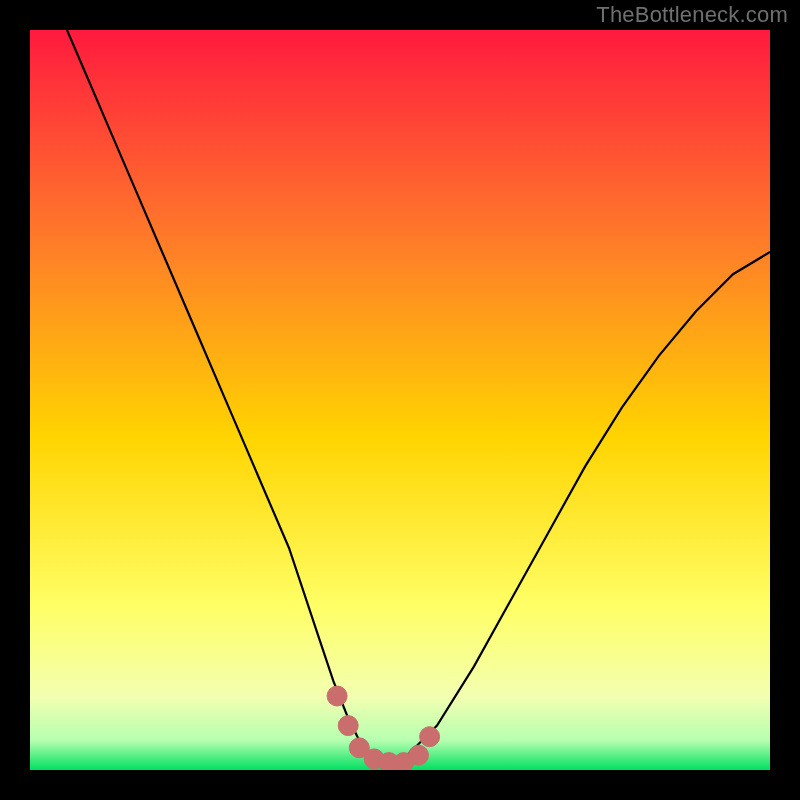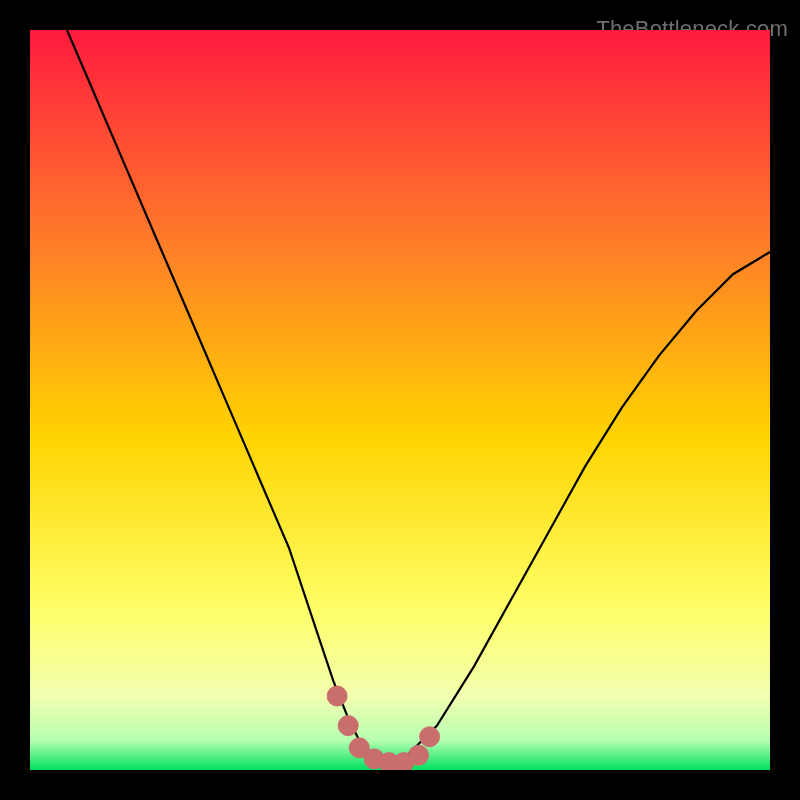--- a/index.html
+++ b/index.html
@@ -17,21 +17,21 @@
   }
   .plot-area {
     position: absolute;
     left: 30px;
     top: 30px;
     width: 740px;
     height: 740px;
   }
   .watermark {
     position: absolute;
-    top: 16px;
+    top: 2px;
     right: 12px;
     font-family: Arial, Helvetica, sans-serif;
     font-size: 22px;
     color: #6f6f6f;
     letter-spacing: 0.2px;
     user-select: none;
   }
   svg {
     display: block;
   }

